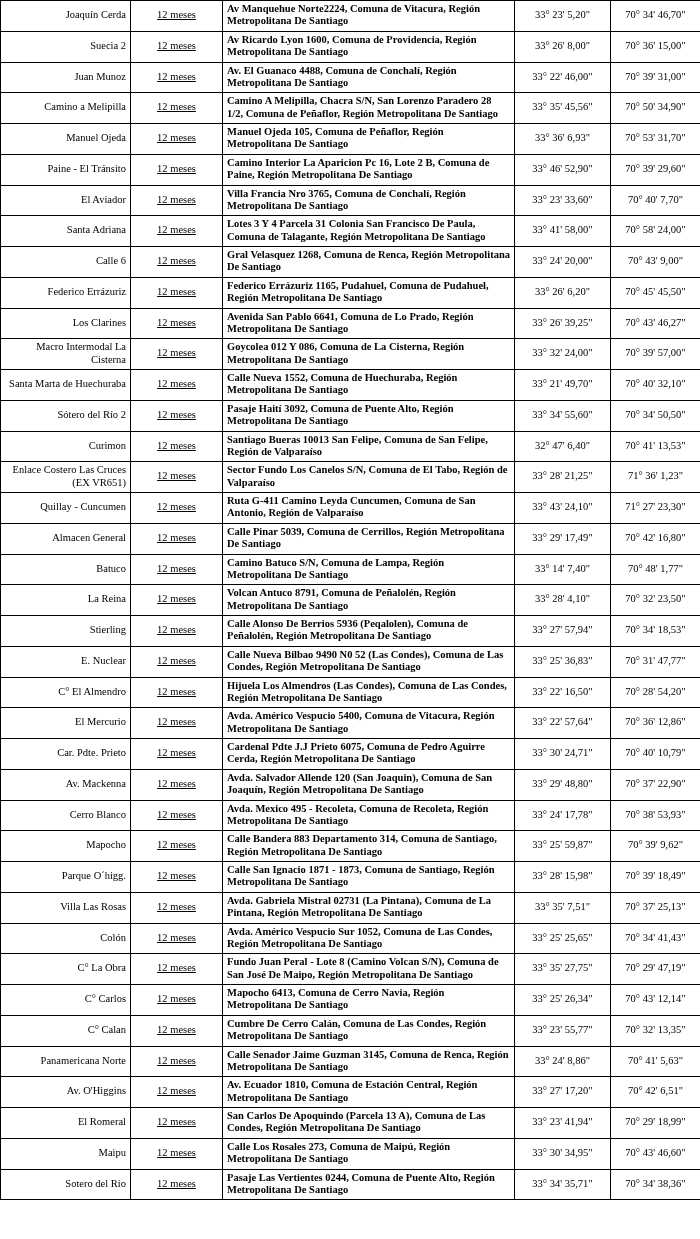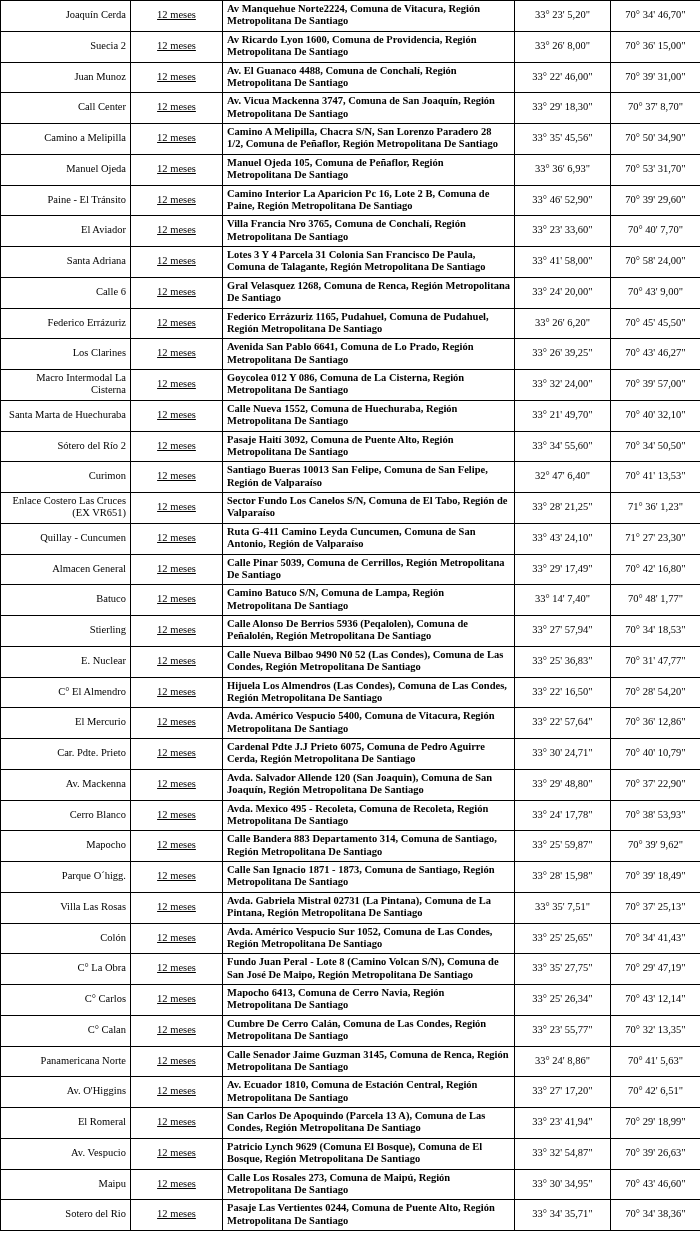--- a/index.html
+++ b/index.html
@@ -73,27 +73,20 @@
         <td class="lon">70° 36' 15,00"</td>
       </tr>
       <tr>
         <td class="name">Juan Munoz</td>
         <td class="term">12 meses</td>
         <td class="addr">Av. El Guanaco 4488, Comuna de Conchalí, Región Metropolitana De Santiago</td>
         <td class="lat">33° 22' 46,00"</td>
         <td class="lon">70° 39' 31,00"</td>
       </tr>
       <tr>
-        <td class="name">Call Center</td>
-        <td class="term">12 meses</td>
-        <td class="addr">Av. Vicua Mackenna 3747, Comuna de San Joaquín, Región Metropolitana De Santiago</td>
-        <td class="lat">33° 29' 18,30"</td>
-        <td class="lon">70° 37' 8,70"</td>
-      </tr>
-      <tr>
         <td class="name">Camino a Melipilla</td>
         <td class="term">12 meses</td>
         <td class="addr">Camino A Melipilla, Chacra S/N, San Lorenzo Paradero 28 1/2, Comuna de Peñaflor, Región Metropolitana De Santiago</td>
         <td class="lat">33° 35' 45,56"</td>
         <td class="lon">70° 50' 34,90"</td>
       </tr>
       <tr>
         <td class="name">Manuel Ojeda</td>
         <td class="term">12 meses</td>
         <td class="addr">Manuel Ojeda 105, Comuna de Peñaflor, Región Metropolitana De Santiago</td>
@@ -192,20 +185,27 @@
         <td class="lon">70° 42' 16,80"</td>
       </tr>
       <tr>
         <td class="name">Batuco</td>
         <td class="term">12 meses</td>
         <td class="addr">Camino Batuco S/N, Comuna de Lampa, Región Metropolitana De Santiago</td>
         <td class="lat">33° 14' 7,40"</td>
         <td class="lon">70° 48' 1,77"</td>
       </tr>
       <tr>
+        <td class="name">La Reina</td>
+        <td class="term">12 meses</td>
+        <td class="addr">Volcan  Antuco 8791, Comuna de Peñalolén, Región Metropolitana De Santiago</td>
+        <td class="lat">33° 28' 4,10"</td>
+        <td class="lon">70° 32' 23,50"</td>
+      </tr>
+      <tr>
         <td class="name">Stierling</td>
         <td class="term">12 meses</td>
         <td class="addr">Calle Alonso De Berrios 5936 (Peqalolen),  Comuna de Peñalolén, Región Metropolitana De Santiago</td>
         <td class="lat">33° 27' 57,94"</td>
         <td class="lon">70° 34' 18,53"</td>
       </tr>
       <tr>
         <td class="name">E. Nuclear</td>
         <td class="term">12 meses</td>
         <td class="addr">Calle Nueva Bilbao 9490 N0 52 (Las Condes), Comuna de Las Condes, Región Metropolitana De Santiago</td>
@@ -309,27 +309,20 @@
         <td class="addr">Av. Ecuador 1810, Comuna de Estación Central, Región Metropolitana De Santiago</td>
         <td class="lat">33° 27' 17,20"</td>
         <td class="lon">70° 42' 6,51"</td>
       </tr>
       <tr>
         <td class="name">El  Romeral</td>
         <td class="term">12 meses</td>
         <td class="addr">San Carlos De Apoquindo (Parcela  13 A), Comuna de Las Condes,  Región Metropolitana De Santiago</td>
         <td class="lat">33° 23' 41,94"</td>
         <td class="lon">70° 29' 18,99"</td>
-      </tr>
-      <tr>
-        <td class="name">Av. Vespucio</td>
-        <td class="term">12 meses</td>
-        <td class="addr">Patricio Lynch 9629 (Comuna El Bosque), Comuna de El Bosque, Región Metropolitana De Santiago</td>
-        <td class="lat">33° 32' 54,87"</td>
-        <td class="lon">70° 39' 26,63"</td>
       </tr>
       <tr>
         <td class="name">Maipu</td>
         <td class="term">12 meses</td>
         <td class="addr">Calle Los Rosales  273, Comuna de Maipú, Región Metropolitana De Santiago</td>
         <td class="lat">33° 30' 34,95"</td>
         <td class="lon">70° 43' 46,60"</td>
       </tr>
       <tr>
         <td class="name">Sotero del Rio</td>

